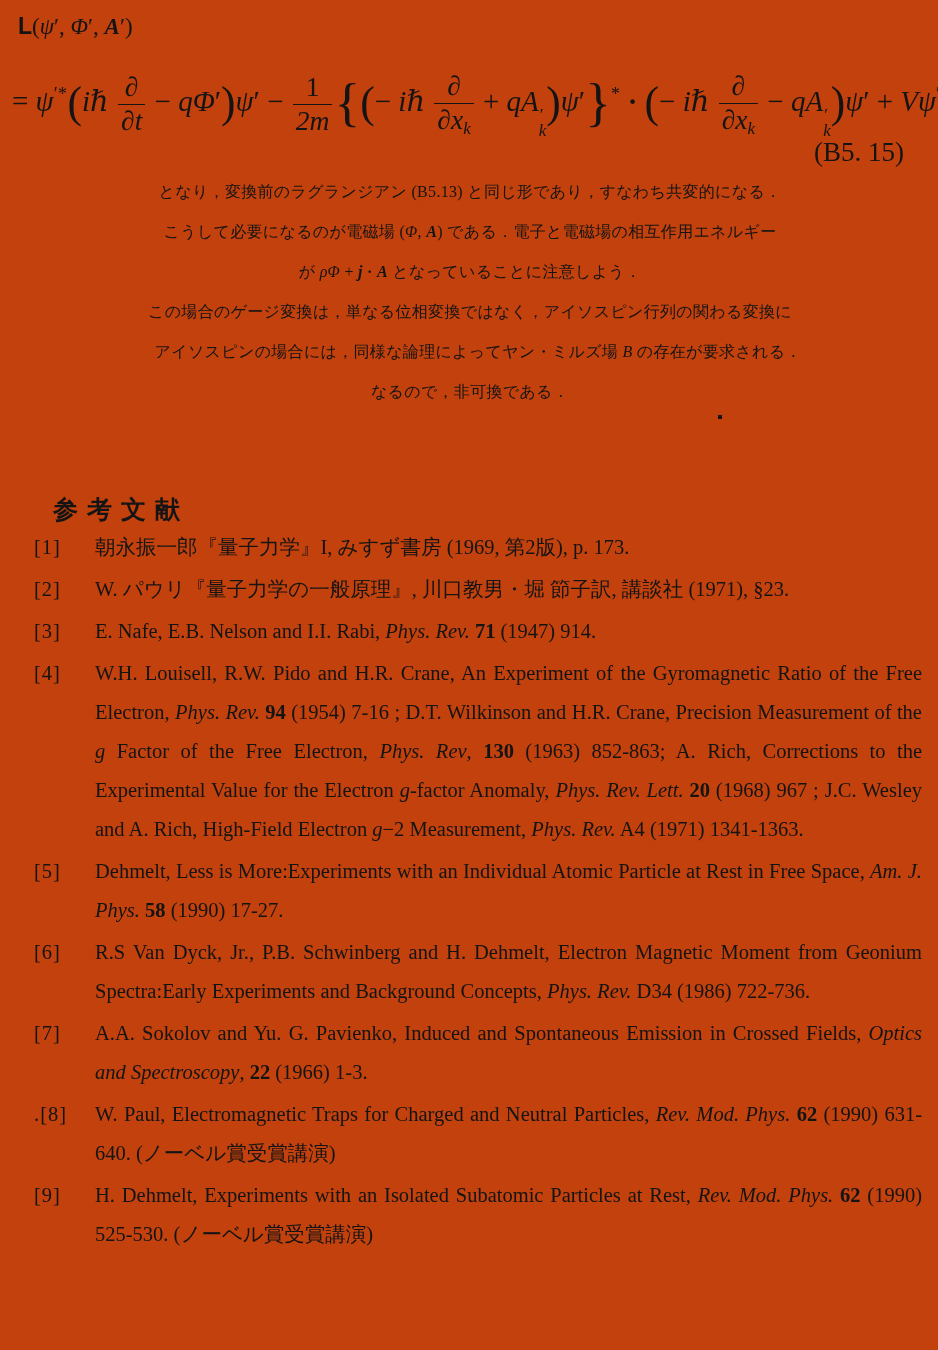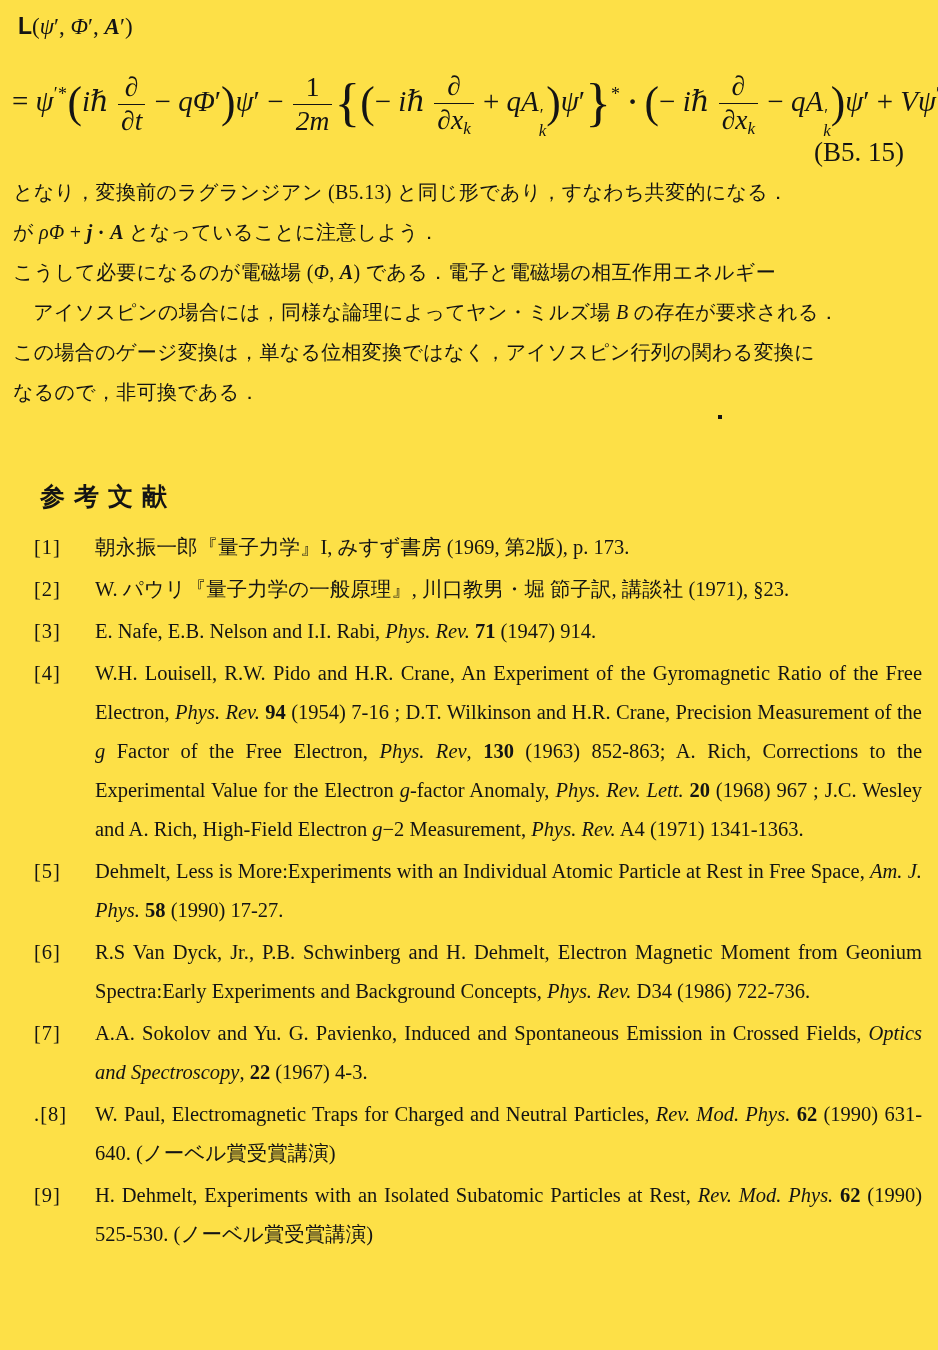--- a/index.html
+++ b/index.html
@@ -1,19 +1,19 @@
 <!DOCTYPE html>
 <html><head>
 <meta charset="utf-8">
 <style>
   html,body{margin:0;padding:0;background:#e8e8e8;}
   .page{
     position:relative;
     width:938px;height:1350px;
-    background:#fde047;color:#141414;
+    background:#c2410c;color:#141414;
     font-family:"Liberation Serif","DejaVu Serif",serif;
     overflow:hidden;
     margin:0 auto;
   }
   
   .eq-head{position:absolute;top:13px;left:18px;font-size:23px;white-space:nowrap;}
   .eq-body{position:absolute;top:57px;left:12px;width:924px;font-size:29px;line-height:74px;white-space:nowrap;}
   .eq-num{position:absolute;top:137px;right:34px;font-size:27px;}
   .bsf{font-family:"Liberation Sans","DejaVu Sans",sans-serif;font-weight:700;}
   .it{font-style:italic;}
@@ -24,24 +24,24 @@
   .frac{display:inline-block;text-align:center;vertical-align:middle;line-height:1.12;font-size:0.95em;margin:0 2px;}
   .frac .fn{display:block;padding:0 3px 1px 3px;}
   .frac .fd{display:block;border-top:1.7px solid #141414;padding:1px 3px 0 3px;}
   .stk{display:inline-flex;flex-direction:column;font-size:0.58em;line-height:0.95;vertical-align:-0.5em;text-align:left;font-style:italic;}
   .bigp{font-size:1.5em;vertical-align:-0.13em;font-weight:400;}
   .bigb{font-size:1.85em;vertical-align:-0.16em;font-weight:400;}
   
   .para{position:absolute;left:13px;width:914px;}
   .para1{top:172px;}
   .para2{top:292px;}
-  .para .line{height:40px;line-height:40px;font-size:20px;white-space:nowrap;letter-spacing:0.3px;}
+  .para .line{height:40px;line-height:40px;font-size:16px;white-space:nowrap;letter-spacing:0.3px;text-align:center;}
   .speck{position:absolute;top:415px;left:718px;width:4px;height:4px;background:#141414;}
   
-  .ref-heading{position:absolute;top:480px;left:40px;margin:0;font-size:25px;font-weight:700;letter-spacing:9px;}
+  .ref-heading{position:absolute;top:480px;left:40px;margin:13px;font-size:25px;font-weight:700;letter-spacing:9px;}
   .ref-list{position:absolute;top:528px;left:34px;width:888px;font-size:20.5px;}
   .ref-row{display:flex;margin-bottom:3px;}
   .ref-num{flex:0 0 61px;line-height:39px;letter-spacing:1px;}
   .ref-text{flex:1;line-height:39px;text-align:justify;}
 </style>
 </head>
 <body>
 
 <div class="page">
   <div class="eq-head"><span class="bsf">L</span><span>(</span><span class="it">ψ</span><span>′, </span><span class="it">Φ</span><span>′, </span><span class="bdit">A</span><span>′)</span></div>
@@ -49,26 +49,26 @@
         <span>′</span>
         <span>k</span>
       </span><span class="bigp">)</span><span class="it">ψ</span><span>′</span><span class="bigb">}</span><span class="sup">*</span><span class="bd"> · </span><span class="bigp">(</span><span>− </span><span class="it">iℏ </span><span class="frac"><span class="fn"><span class="it">∂</span></span><span class="fd"><span class="it">∂x</span><span class="sub">k</span></span></span><span> − </span><span class="it">qA</span><span class="stk">
         <span>′</span>
         <span>k</span>
       </span><span class="bigp">)</span><span class="it">ψ</span><span>′</span><span> + </span><span class="it">Vψ</span><span class="sup">′*</span><span class="it">ψ</span><span>′</span></div>
   <div class="eq-num">(B5. 15)</div>
 
   <div class="para para1">
       <div class="line"><span>となり，変換前のラグランジアン (B5.13) と同じ形であり，すなわち共変的になる．</span></div>
+      <div class="line"><span>こうして必要になるのが電磁場 (</span><span class="it">Φ</span><span>, </span><span class="bdit">A</span><span>) である．電子と電磁場の相互作用エネルギー</span></div>
       <div class="line"><span>が </span><span class="it">ρΦ</span><span> + </span><span class="bdit">j</span><span class="bd"> · </span><span class="bdit">A</span><span> となっていることに注意しよう．</span></div>
-      <div class="line"><span>こうして必要になるのが電磁場 (</span><span class="it">Φ</span><span>, </span><span class="bdit">A</span><span>) である．電子と電磁場の相互作用エネルギー</span></div>
     </div>
   <div class="para para2">
+      <div class="line"><span>この場合のゲージ変換は，単なる位相変換ではなく，アイソスピン行列の関わる変換に</span></div>
       <div class="line"><span>　アイソスピンの場合には，同様な論理によってヤン・ミルズ場 </span><span class="it">B</span><span> の存在が要求される．</span></div>
-      <div class="line"><span>この場合のゲージ変換は，単なる位相変換ではなく，アイソスピン行列の関わる変換に</span></div>
       <div class="line"><span>なるので，非可換である．</span></div>
     </div>
 
   <div class="speck"></div>
 
   <h2 class="ref-heading">参考文献</h2>
   <div class="ref-list">
       <div class="ref-row">
         <span class="ref-num">[1]</span>
         <div class="ref-text"><span>朝永振一郎『量子力学』I, みすず書房 (1969, 第2版), p. 173.</span></div>
@@ -88,21 +88,21 @@
       <div class="ref-row">
         <span class="ref-num">[5]</span>
         <div class="ref-text"><span>Dehmelt, Less is More:Experiments with an Individual Atomic Particle at Rest in Free Space, </span><span class="it">Am. J. Phys.</span><span> </span><span class="bd">58</span><span> (1990) 17-27.</span></div>
       </div>
       <div class="ref-row">
         <span class="ref-num">[6]</span>
         <div class="ref-text"><span>R.S Van Dyck, Jr., P.B. Schwinberg and H. Dehmelt, Electron Magnetic Moment from Geonium Spectra:Early Experiments and Background Concepts, </span><span class="it">Phys. Rev.</span><span> D34 (1986) 722-736.</span></div>
       </div>
       <div class="ref-row">
         <span class="ref-num">[7]</span>
-        <div class="ref-text"><span>A.A. Sokolov and Yu. G. Pavienko, Induced and Spontaneous Emission in Crossed Fields, </span><span class="it">Optics and Spectroscopy</span><span>, </span><span class="bd">22</span><span> (1967) 4-3.</span></div>
+        <div class="ref-text"><span>A.A. Sokolov and Yu. G. Pavienko, Induced and Spontaneous Emission in Crossed Fields, </span><span class="it">Optics and Spectroscopy</span><span>, </span><span class="bd">22</span><span> (1966) 1-3.</span></div>
       </div>
       <div class="ref-row">
         <span class="ref-num">.[8]</span>
         <div class="ref-text"><span>W. Paul, Electromagnetic Traps for Charged and Neutral Particles, </span><span class="it">Rev. Mod. Phys.</span><span> </span><span class="bd">62</span><span> (1990) 631-640. (ノーベル賞受賞講演)</span></div>
       </div>
       <div class="ref-row">
         <span class="ref-num">[9]</span>
         <div class="ref-text"><span>H. Dehmelt, Experiments with an Isolated Subatomic Particles at Rest, </span><span class="it">Rev. Mod. Phys.</span><span> </span><span class="bd">62</span><span> (1990) 525-530. (ノーベル賞受賞講演)</span></div>
       </div>
     </div>

